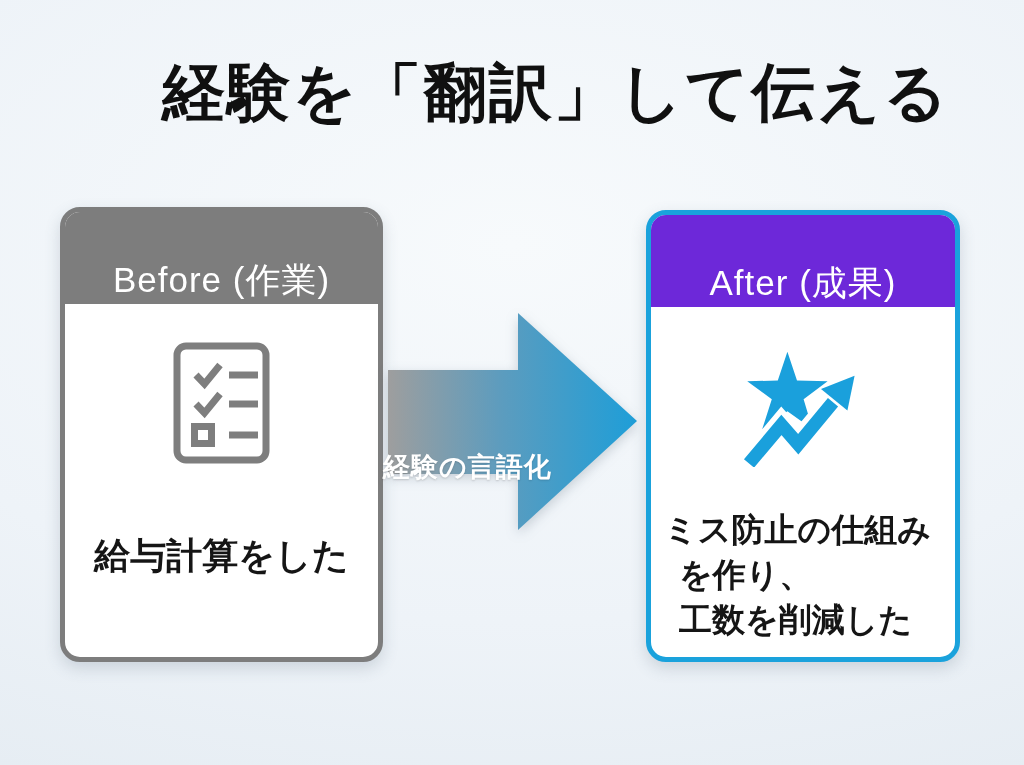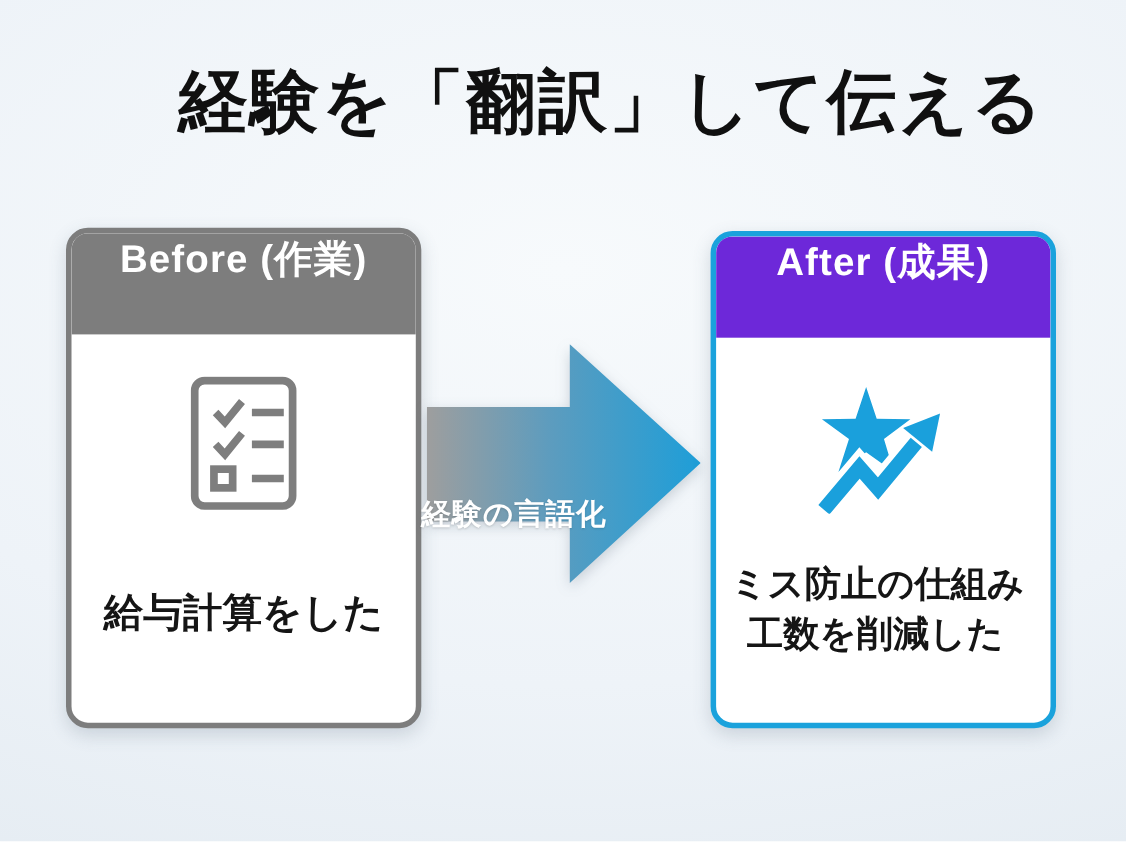--- a/index.html
+++ b/index.html
@@ -40,25 +40,25 @@
   }
   .card-after {
     left: 646px; top: 210px;
     width: 314px; height: 452px;
     border: 5px solid #1aa2dc;
   }
   .card-header {
     width: 100%;
     height: 92px;
     display: flex;
-    align-items: flex-start;
+    align-items: flex-end;
     justify-content: center;
     color: #ffffff;
     font-size: 35px;
-    font-weight: 700;
+    font-weight: 400;
     letter-spacing: 1px;
   }
   .card-before .card-header { background: #7d7d7d; }
   .card-after  .card-header { background: #6d28d9; }
   .card-body {
     display: flex;
     flex-direction: column;
     align-items: center;
   }
   .checklist-icon-box { margin-top: 38px; }
@@ -147,18 +147,19 @@
       <div class="star-icon-box">
         <svg width="148" height="120" viewBox="0 0 110 100" fill="none">
           <polygon fill="#1aa0dc" points="42,4 34,28 8.5,28.5 29,43.5 21,68.5 42,53.5 63,68.5 55.5,43.5 75.5,28.5 50,28"></polygon>
           <polyline points="10,97 37,65 51,81 80,46" stroke="#ffffff" stroke-width="20" fill="none" stroke-linejoin="miter"></polyline>
           <polyline points="10,97 37,65 51,81 80,46" stroke="#1aa0dc" stroke-width="11" fill="none" stroke-linejoin="miter"></polyline>
           <polygon points="98,24 92,53 70,35" fill="#1aa0dc" stroke="#ffffff" stroke-width="0"></polygon>
         </svg>
       </div>
       <div class="after-text">
         <div class="line">ミス防止の仕組み</div>
+        <div class="line">を作り、</div>
         <div class="line">工数を削減した</div>
       </div>
     </div>
   </div>
 
 </div>
 
 </body></html>

